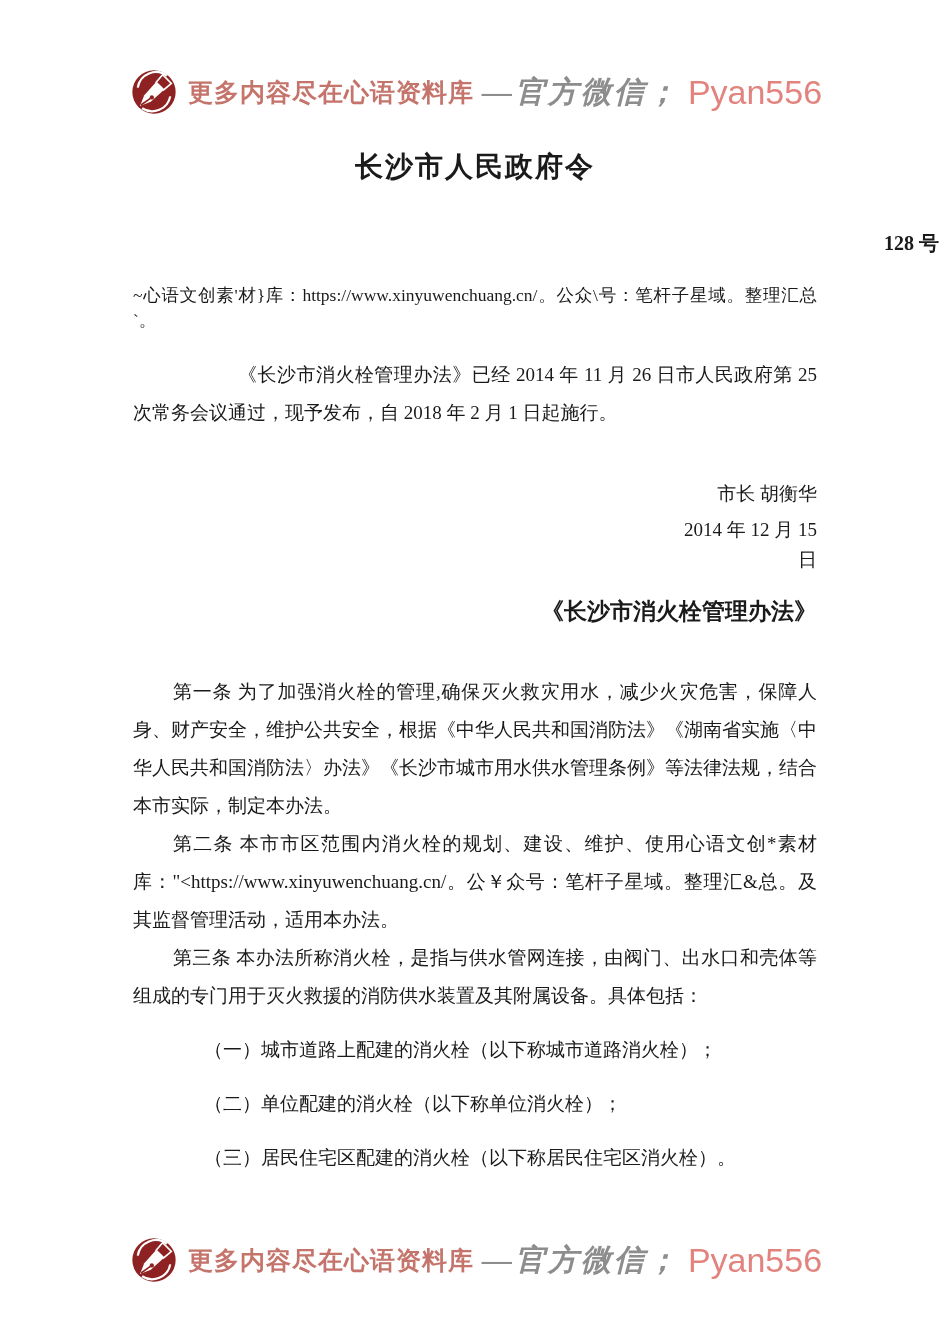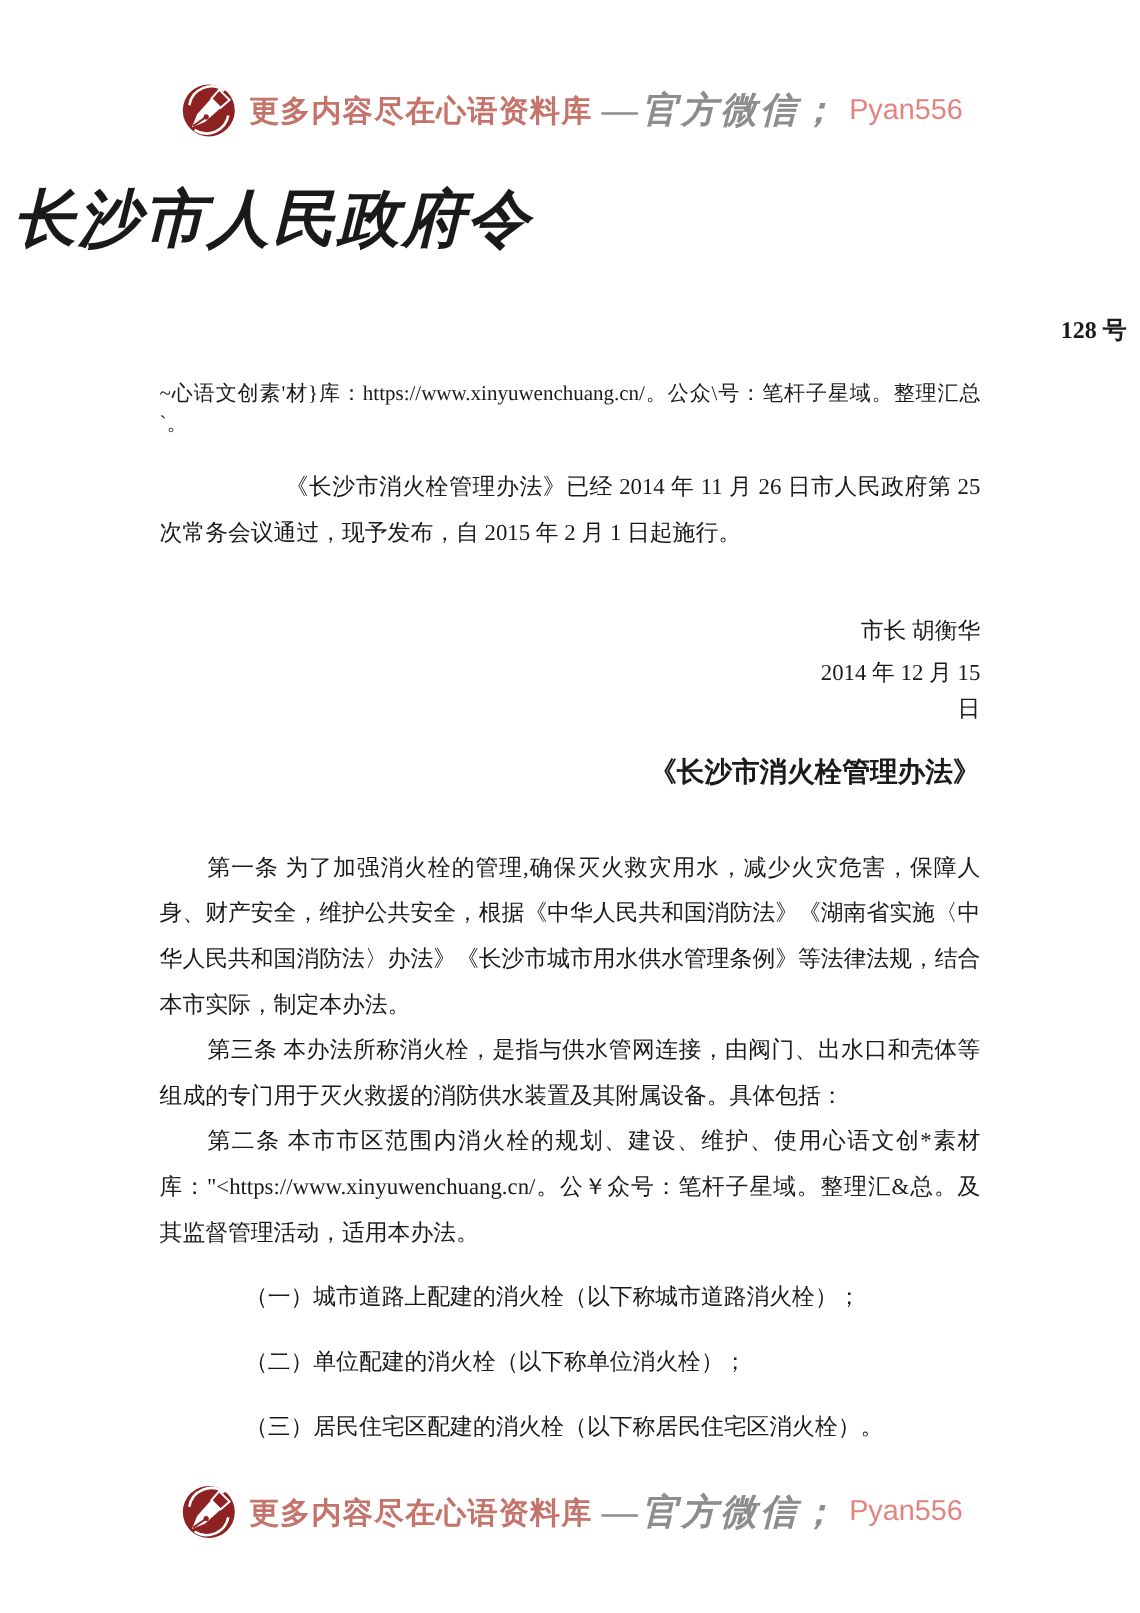--- a/index.html
+++ b/index.html
@@ -38,30 +38,30 @@
     letter-spacing: 1px;
   }
   .wm-gray {
     font-size: 30px;
     font-style: italic;
     font-weight: bold;
     letter-spacing: 3px;
   }
   .wm-id {
     font-family: "Liberation Sans", "DejaVu Sans", sans-serif;
-    font-size: 24px;
+    font-size: 34px;
   }
   
   .content { padding: 0 122px; }
   .doc-title {
     margin: 30px 0 0 0;
-    font-size: 52px;
+    text-align: center;
+    font-size: 28px;
     font-weight: bold;
     letter-spacing: 2px;
-    font-style: italic;
   }
   .order-no {
     margin-top: 44px;
     text-align: right;
     font-size: 20px;
     font-weight: bold;
   }
   .note {
     margin-top: 26px;
     font-size: 17.5px;
@@ -128,31 +128,31 @@
     <span class="wm-id" style="color: rgb(226, 131, 126);">Pyan556</span>
   </div>
 
   <h1 class="doc-title">长沙市人民政府令</h1>
 
   <div class="order-no">128 号</div>
 
   <div class="content">
     <p class="note">~心语文创素'材}库：https://www.xinyuwenchuang.cn/。公众\号：笔杆子星域。整理汇总`。</p>
 
-    <p class="announcement">《长沙市消火栓管理办法》已经 2014 年 11 月 26 日市人民政府第 25 次常务会议通过，现予发布，自 2015 年 2 月 1 日起施行。</p>
+    <p class="announcement">《长沙市消火栓管理办法》已经 2014 年 11 月 26 日市人民政府第 25 次常务会议通过，现予发布，自 2018 年 2 月 1 日起施行。</p>
 
     <div class="signature">市长  胡衡华</div>
     <div class="date">2014 年 12 月 15
 日</div>
 
     <h2 class="section-title">《长沙市消火栓管理办法》</h2>
 
     <p class="article first">第一条 为了加强消火栓的管理,确保灭火救灾用水，减少火灾危害，保障人身、财产安全，维护公共安全，根据《中华人民共和国消防法》《湖南省实施〈中华人民共和国消防法〉办法》《长沙市城市用水供水管理条例》等法律法规，结合本市实际，制定本办法。</p>
+    <p class="article">第二条 本市市区范围内消火栓的规划、建设、维护、使用心语文创*素材库："&lt;https://www.xinyuwenchuang.cn/。公￥众号：笔杆子星域。整理汇&amp;总。及其监督管理活动，适用本办法。</p>
     <p class="article">第三条 本办法所称消火栓，是指与供水管网连接，由阀门、出水口和壳体等组成的专门用于灭火救援的消防供水装置及其附属设备。具体包括：</p>
-    <p class="article">第二条 本市市区范围内消火栓的规划、建设、维护、使用心语文创*素材库："&lt;https://www.xinyuwenchuang.cn/。公￥众号：笔杆子星域。整理汇&amp;总。及其监督管理活动，适用本办法。</p>
 
     <p class="list-item">（一）城市道路上配建的消火栓（以下称城市道路消火栓）；</p>
     <p class="list-item">（二）单位配建的消火栓（以下称单位消火栓）；</p>
     <p class="list-item">（三）居民住宅区配建的消火栓（以下称居民住宅区消火栓）。</p>
   </div>
 
   <div class="watermark footer">
     <svg class="logo" viewBox="0 0 48 48">
       <circle cx="24" cy="24" r="20" fill="#8e2222"></circle>
       <path d="M9 20 A 17 17 0 0 1 36 9" stroke="#ffffff" stroke-width="2" fill="none"></path>

